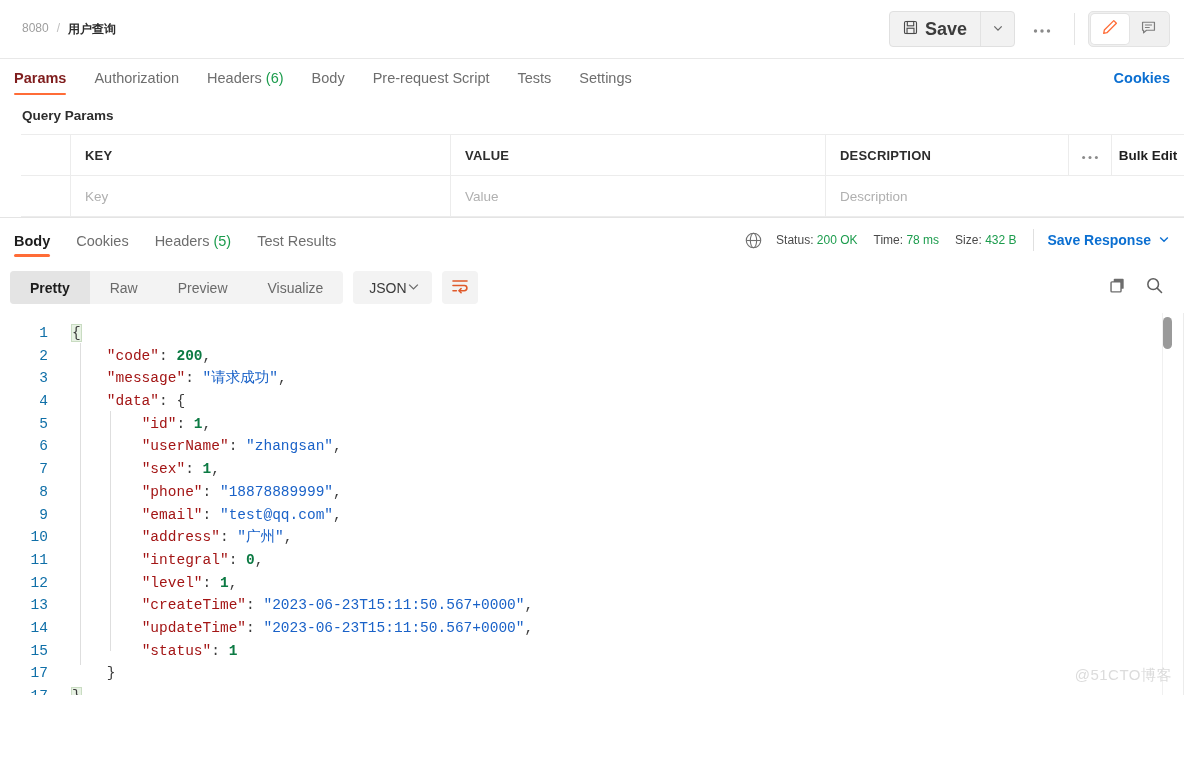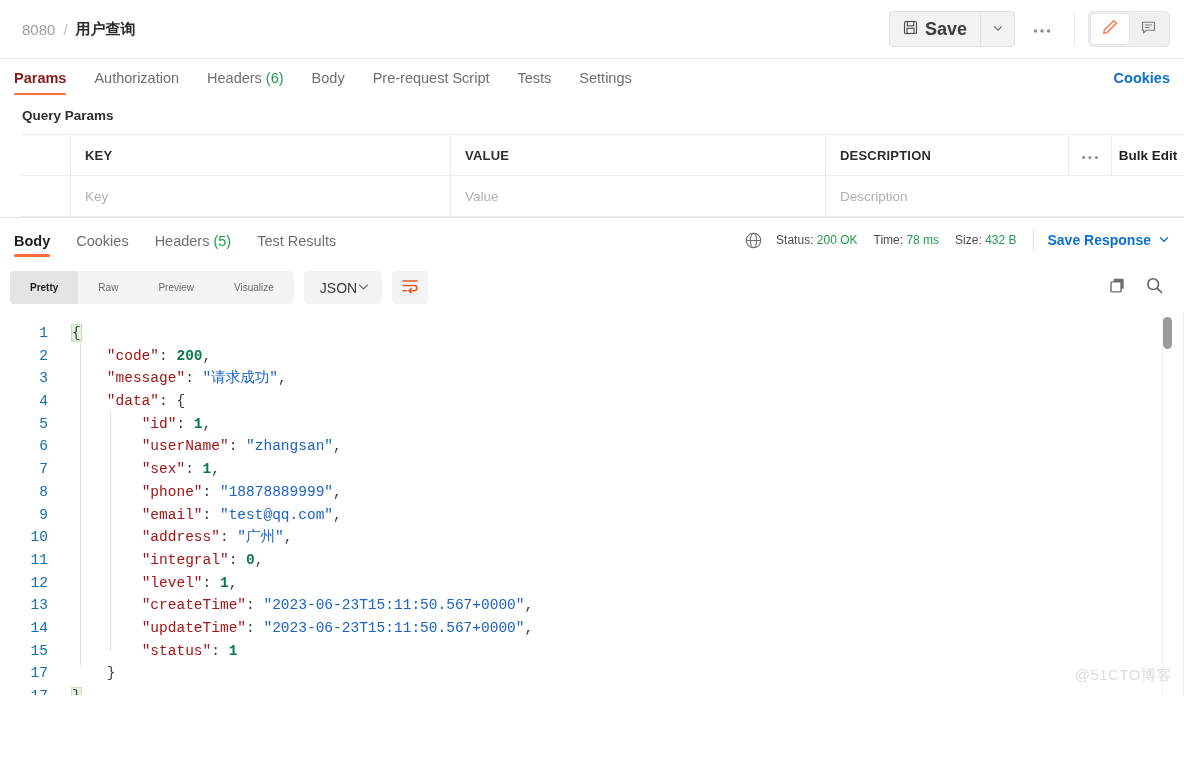--- a/index.html
+++ b/index.html
@@ -19,21 +19,21 @@
 
   
   .topbar {
     height: 59px;
     display: flex;
     align-items: center;
     padding: 0 14px 0 22px;
     border-bottom: 1px solid #e8e8e8;
     box-sizing: border-box;
   }
-  .breadcrumb { display: flex; align-items: center; font-size: 15px; }
+  .breadcrumb { display: flex; align-items: flex-start; font-size: 12px; }
   .bc-root { color: #9e9e9e; }
   .bc-sep { color: #bdbdbd; margin: 0 8px; }
   .bc-leaf { color: #2b2b2b; font-weight: bold; }
   .topbar-right { margin-left: auto; display: flex; align-items: center; }
 
   .save-group {
     display: flex;
     align-items: center;
     background: #f2f2f2;
     border: 1px solid #e0e0e0;
@@ -215,21 +215,21 @@
     gap: 10px;
   }
   .segmented {
     display: flex; align-items: center;
     background: #f3f3f3; border-radius: 4px;
     height: 33px; overflow: hidden;
   }
   .seg {
     padding: 0 20px; height: 100%;
     display: flex; align-items: center;
-    font-size: 10px; color: #6a6a6a; cursor: pointer;
+    font-size: 14px; color: #6a6a6a; cursor: pointer;
   }
   .seg.active { background: #e4e4e4; color: #1c1c1c; font-weight: bold; }
   .jsonsel {
     display: flex; align-items: center; 
     background: #f3f3f3; border-radius: 4px;
     height: 33px; padding: 0 12px 0 16px;
     font-size: 14px; color: #3a3a3a; cursor: pointer;
   }
   .wrapbtn {
     width: 36px; height: 33px;

